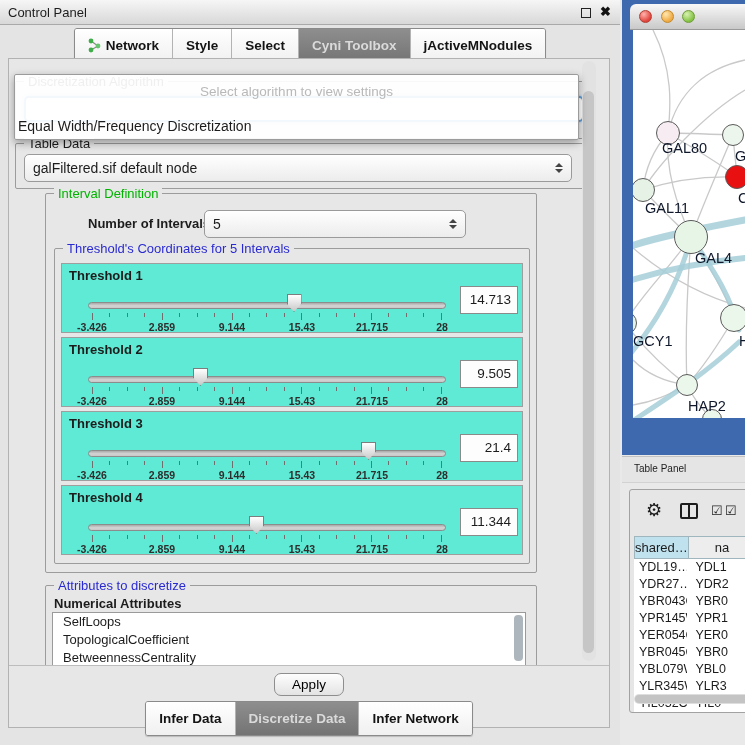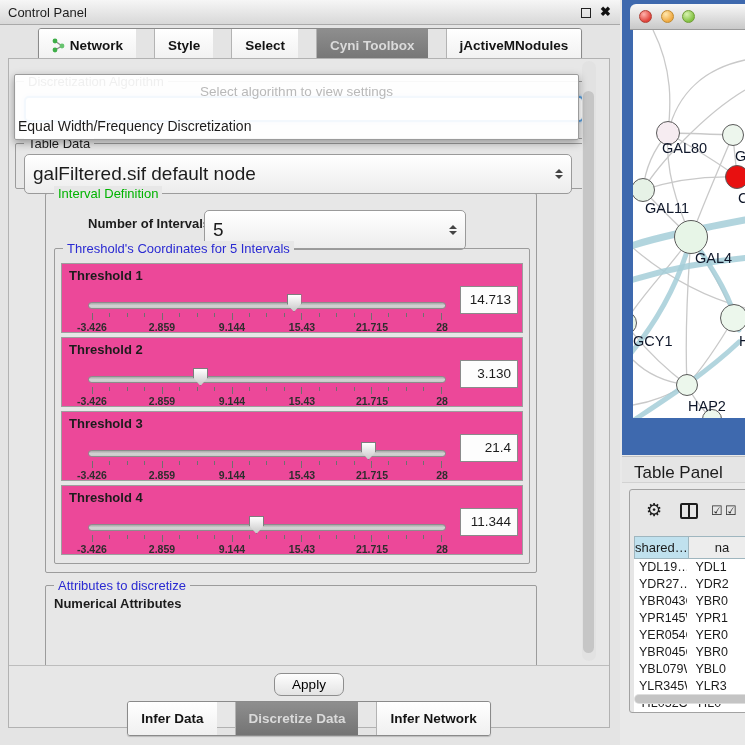--- a/index.html
+++ b/index.html
@@ -10,41 +10,41 @@
   
   .left-window{position:absolute;left:0;top:0;width:620px;height:745px;background:#e4e4e4;}
   .titlebar{position:absolute;left:0;top:0;width:620px;height:25px;
             background:linear-gradient(#f6f6f6,#d8d8d8);border-bottom:1px solid #a9a9a9;}
   .titlebar .title{position:absolute;left:8px;top:5px;font-size:13px;}
   .float-icon{position:absolute;right:29px;top:8px;width:10px;height:10px;border:1.5px solid #222;background:transparent;}
   .close-icon{position:absolute;right:9px;top:4px;font-size:13px;font-weight:bold;color:#111;}
 
   .tabbar{position:absolute;left:0;top:28px;width:620px;display:flex;justify-content:center;}
   .seg{display:flex;height:35px;border:1px solid #8a8a8a;border-radius:3px;overflow:hidden;
-       box-shadow:0 1px 1px rgba(0,0,0,.18);gap:18px;}
+       box-shadow:0 1px 1px rgba(0,0,0,.18);}
   .seg .tab{display:flex;align-items:center;gap:5px;padding:0 13px;font-size:13.5px;font-weight:bold;
             color:#141414;background:linear-gradient(#ffffff,#f0f0f0);border-left:1px solid #b3b3b3;}
   .seg .tab:first-child{border-left:none;}
   .seg .tab.selected{background:linear-gradient(#8e8e8e,#747474);color:#dadada;}
 
   .content-frame{position:absolute;left:8px;top:58px;width:602px;height:670px;
                  border:1px solid #b2b2b2;background:#e7e7e7;}
   .scroll-area{position:absolute;left:0;top:0;width:600px;height:606px;overflow:hidden;}
 
   .groupbox{position:absolute;border:1px solid #9c9c9c;border-radius:2px;}
   .gtitle{position:absolute;top:-8px;left:8px;background:#e7e7e7;padding:0 4px;font-size:13px;white-space:nowrap;}
   .gtitle.green{color:#00b400;}
   .gtitle.blue{color:#2a2ad2;}
 
   .algo-group{left:6px;top:22px;width:578px;height:58px;}
   .algo-combo{position:absolute;left:8px;top:14px;width:560px;height:26px;border-radius:5px;
               background:#fff;border:2px solid #5b9dd9;box-shadow:0 0 3px #7db4e8;}
 
-  .combo{position:absolute;display:flex;align-items:center;height:40px;border:1px solid #9a9a9a;
-         border-radius:5px;background:linear-gradient(#ffffff,#ececec);font-size:19px;padding:0 8px;}
+  .combo{position:absolute;display:flex;align-items:center;height:28px;border:1px solid #9a9a9a;
+         border-radius:5px;background:linear-gradient(#ffffff,#ececec);font-size:14px;padding:0 8px;}
   .combo .cval{flex:1;overflow:hidden;white-space:nowrap;}
   .spin{display:flex;flex-direction:column;align-items:center;gap:2px;margin-left:6px;}
   .spin i{display:block;width:0;height:0;border-left:4px solid transparent;border-right:4px solid transparent;}
   .spin .up{border-bottom:4px solid #444;}
   .spin .dn{border-top:4px solid #444;}
 
   .td-group{left:6px;top:84px;width:578px;height:46px;}
   .td-combo{left:8px;top:10px;width:548px;}
 
   
@@ -55,21 +55,21 @@
   .popup .pitem{position:absolute;left:3px;font-size:14px;white-space:nowrap;}
   .popup .p1{top:26px;font-weight:bold;}
   .popup .p2{top:43px;}
 
   .interval-group{left:36px;top:134px;width:492px;height:380px;}
   .num-label{position:absolute;left:42px;top:22px;font-size:13px;font-weight:bold;}
   .num-combo{left:158px;top:16px;width:262px;}
   .coords-group{left:8px;top:54px;width:476px;height:316px;}
   .th-stack{position:absolute;left:6px;top:14px;width:462px;}
   .threshold-panel{position:relative;width:462px;height:70px;margin-bottom:4px;
-                   border:1px solid #9e9e9e;background:#ec4899;}
+                   border:1px solid #9e9e9e;background:#5eead4;}
   .th-label{position:absolute;left:7px;top:4px;font-size:13px;font-weight:bold;}
   .slider-wrap{position:absolute;left:24px;top:0;width:362px;height:70px;}
   .track{position:absolute;left:2px;right:2px;top:38px;height:7px;border-radius:4px;
          border:1px solid #8c8c8c;background:linear-gradient(180deg,#a9a9a9,#d4d4d4 55%,#c7c7c7);}
   .thumb{position:absolute;top:30px;width:15px;height:18px;
          background:linear-gradient(#ffffff,#c9c9c9);border:1px solid #7d7d7d;
          clip-path:polygon(0 0,100% 0,100% 52%,50% 100%,0 52%);}
   .ticks{position:absolute;left:6px;top:49px;width:350px;height:8px;display:flex;justify-content:space-between;align-items:flex-start;}
   .ticks .tick{width:1px;height:4px;background:#6f6f6f;}
   .ticks .tick.major{height:7px;}
@@ -105,21 +105,21 @@
   .light.green{left:52px;background:radial-gradient(circle at 35% 30%,#d8f2b0,#83c243 70%);border:1px solid #6f9c36;}
   .net-canvas{position:absolute;left:11px;top:30px;width:112px;height:388px;background:#fff;overflow:hidden;}
   #edge-svg{position:absolute;left:0;top:0;width:112px;height:388px;}
   #edge-svg path.ethin{stroke:#c9c9c9;stroke-width:1.3;fill:none;}
   #edge-svg path.ethick{stroke:#a5ced8;opacity:.85;fill:none;stroke-linecap:round;}
   .nnode{position:absolute;border-radius:50%;border:1.5px solid #5a5a5a;}
   .nlabel{position:absolute;font-size:14.5px;color:#0f172a;white-space:nowrap;}
 
   .tp-bar{position:absolute;left:622px;top:456px;width:123px;height:27px;background:#e5e5e5;
           border-top:1px solid #c2c2c2;border-bottom:1px solid #d2d2d2;}
-  .tp-bar .tptitle{position:absolute;left:12px;top:6px;font-size:17px;}
+  .tp-bar .tptitle{position:absolute;left:12px;top:6px;font-size:10px;}
   .tp-box{position:absolute;left:629px;top:489px;width:130px;height:224px;border:1px solid #a2a2a2;
           border-radius:3px;background:#e6e6e6;overflow:hidden;}
   .tp-toolbar{position:absolute;left:0;top:0;width:130px;height:42px;}
   .gear-ic{position:absolute;left:16px;top:9px;font-size:18px;color:#1d1d1d;}
   .split-ic{position:absolute;left:50px;top:13px;width:18px;height:16px;border:2px solid #1d1d1d;border-radius:2px;}
   .split-ic::after{content:"";position:absolute;left:6px;top:0;width:2px;height:12px;background:#1d1d1d;}
   .chk-ic{position:absolute;top:13px;font-size:13px;color:#222;}
   .tp-table{position:absolute;left:4px;top:46px;width:126px;}
   .tp-head{display:flex;height:23px;border:1px solid #9fb6bf;border-bottom:1px solid #9fb6bf;}
   .tp-h1{width:74px;background:#c0e1ee;border-right:1px solid #9fb6bf;font-size:13px;text-align:center;line-height:21px;}
@@ -279,21 +279,21 @@
                     </div>
       <div class="ticklabels">
                       <span style="left: 0%;">-3.426</span>
                       <span style="left: 20%;">2.859</span>
                       <span style="left: 40%;">9.144</span>
                       <span style="left: 60%;">15.43</span>
                       <span style="left: 80%;">21.715</span>
                       <span style="left: 100%;">28</span>
                     </div>
     </div>
-    <div class="th-value">3.130</div>
+    <div class="th-value">9.505</div>
   </div>
                 <div class="threshold-panel">
     <div class="th-label">Threshold 3</div>
     <div class="slider-wrap">
       <div class="track"></div>
       <div class="thumb" style="left: 274.994px;"></div>
       <div class="ticks">
                       <span class="tick major"></span>
                       <span class="tick"></span>
                       <span class="tick"></span>
@@ -366,20 +366,28 @@
     </div>
     <div class="th-value">11.344</div>
   </div>
               </div>
           </div>
         </div>
 
         <div class="groupbox attr-group">
           <span class="gtitle blue">Attributes to discretize</span>
           <span class="attr-subtitle">Numerical Attributes</span>
+          <div class="attr-list">
+            <div id="attr-list-items">
+                <div class="attr-item">SelfLoops</div>
+                <div class="attr-item">TopologicalCoefficient</div>
+                <div class="attr-item">BetweennessCentrality</div>
+              </div>
+            <div class="attr-vsb"></div>
+          </div>
         </div>
 
         <div class="vsb">
           <div class="vthumb"></div>
         </div>
       </div>
 
       <div class="apply-bar">
         <button class="apply-btn">Apply</button>
       </div>

